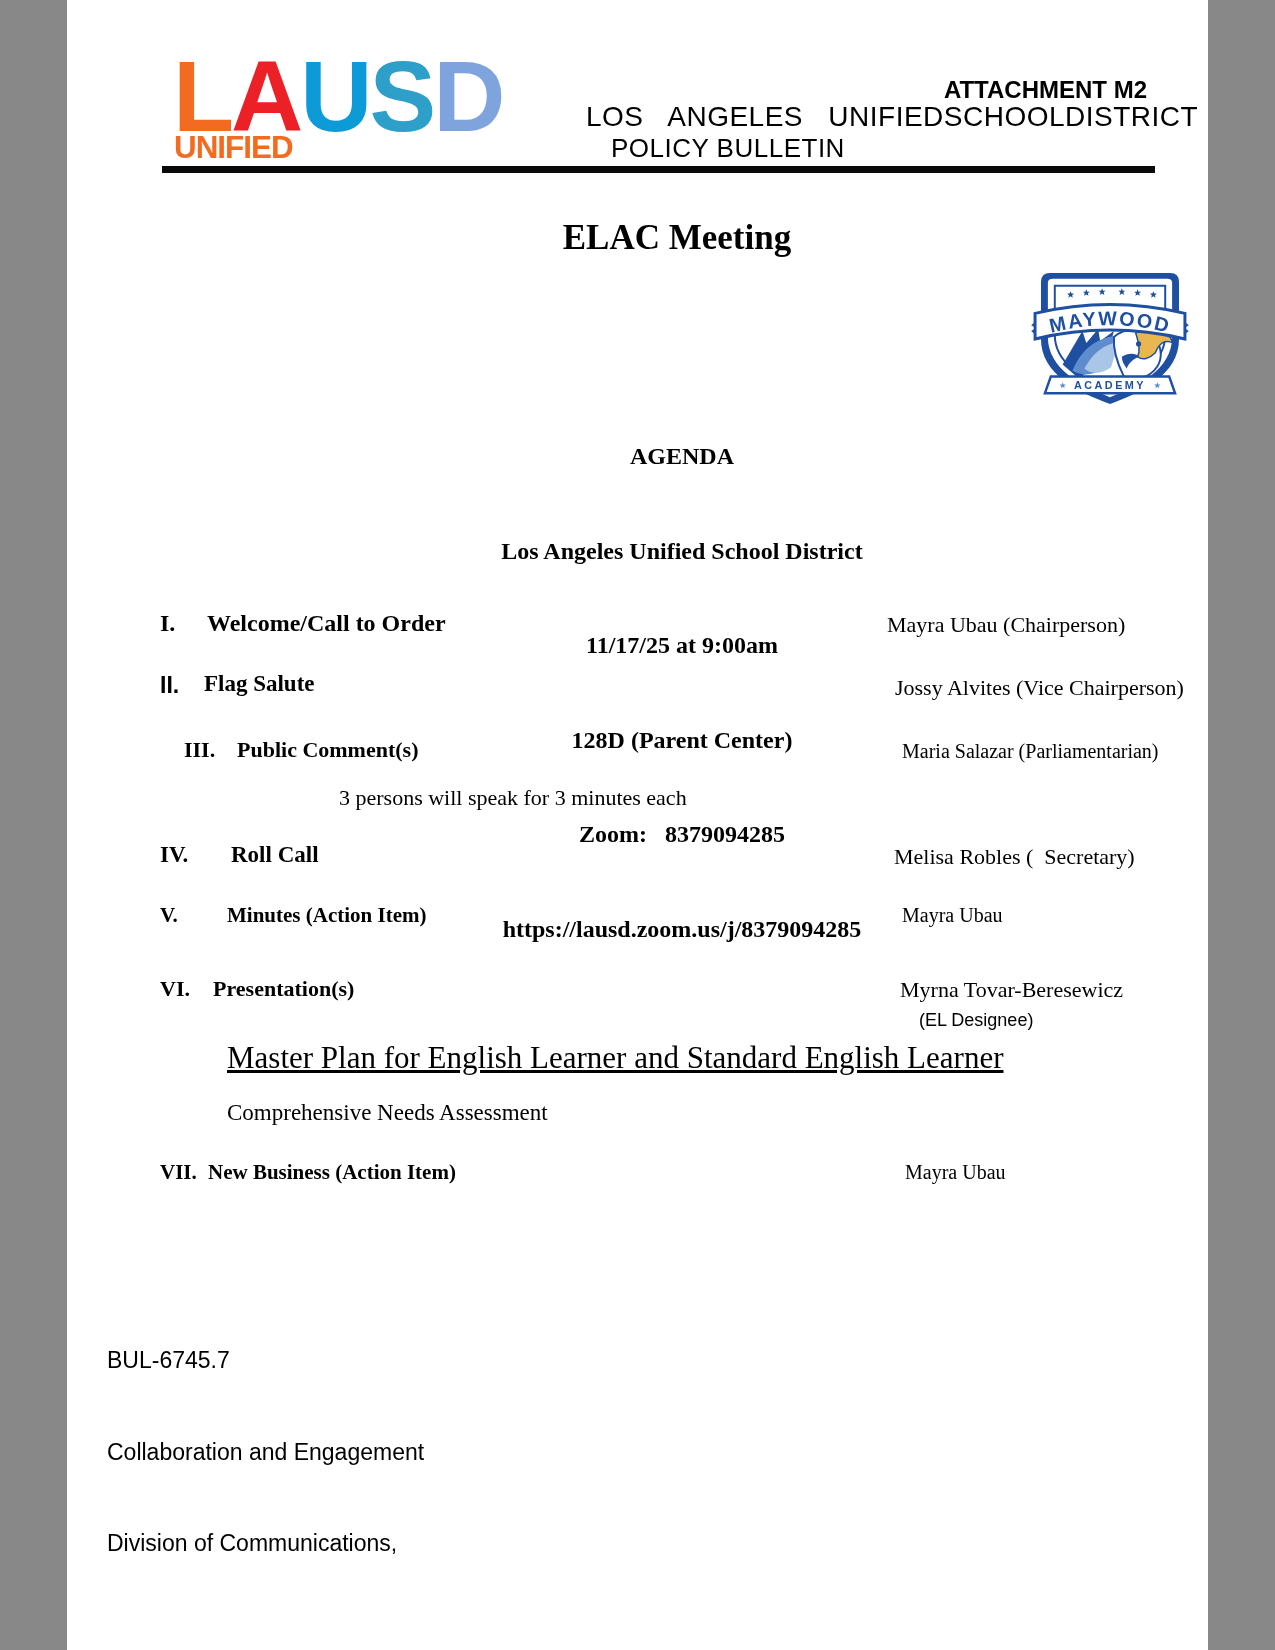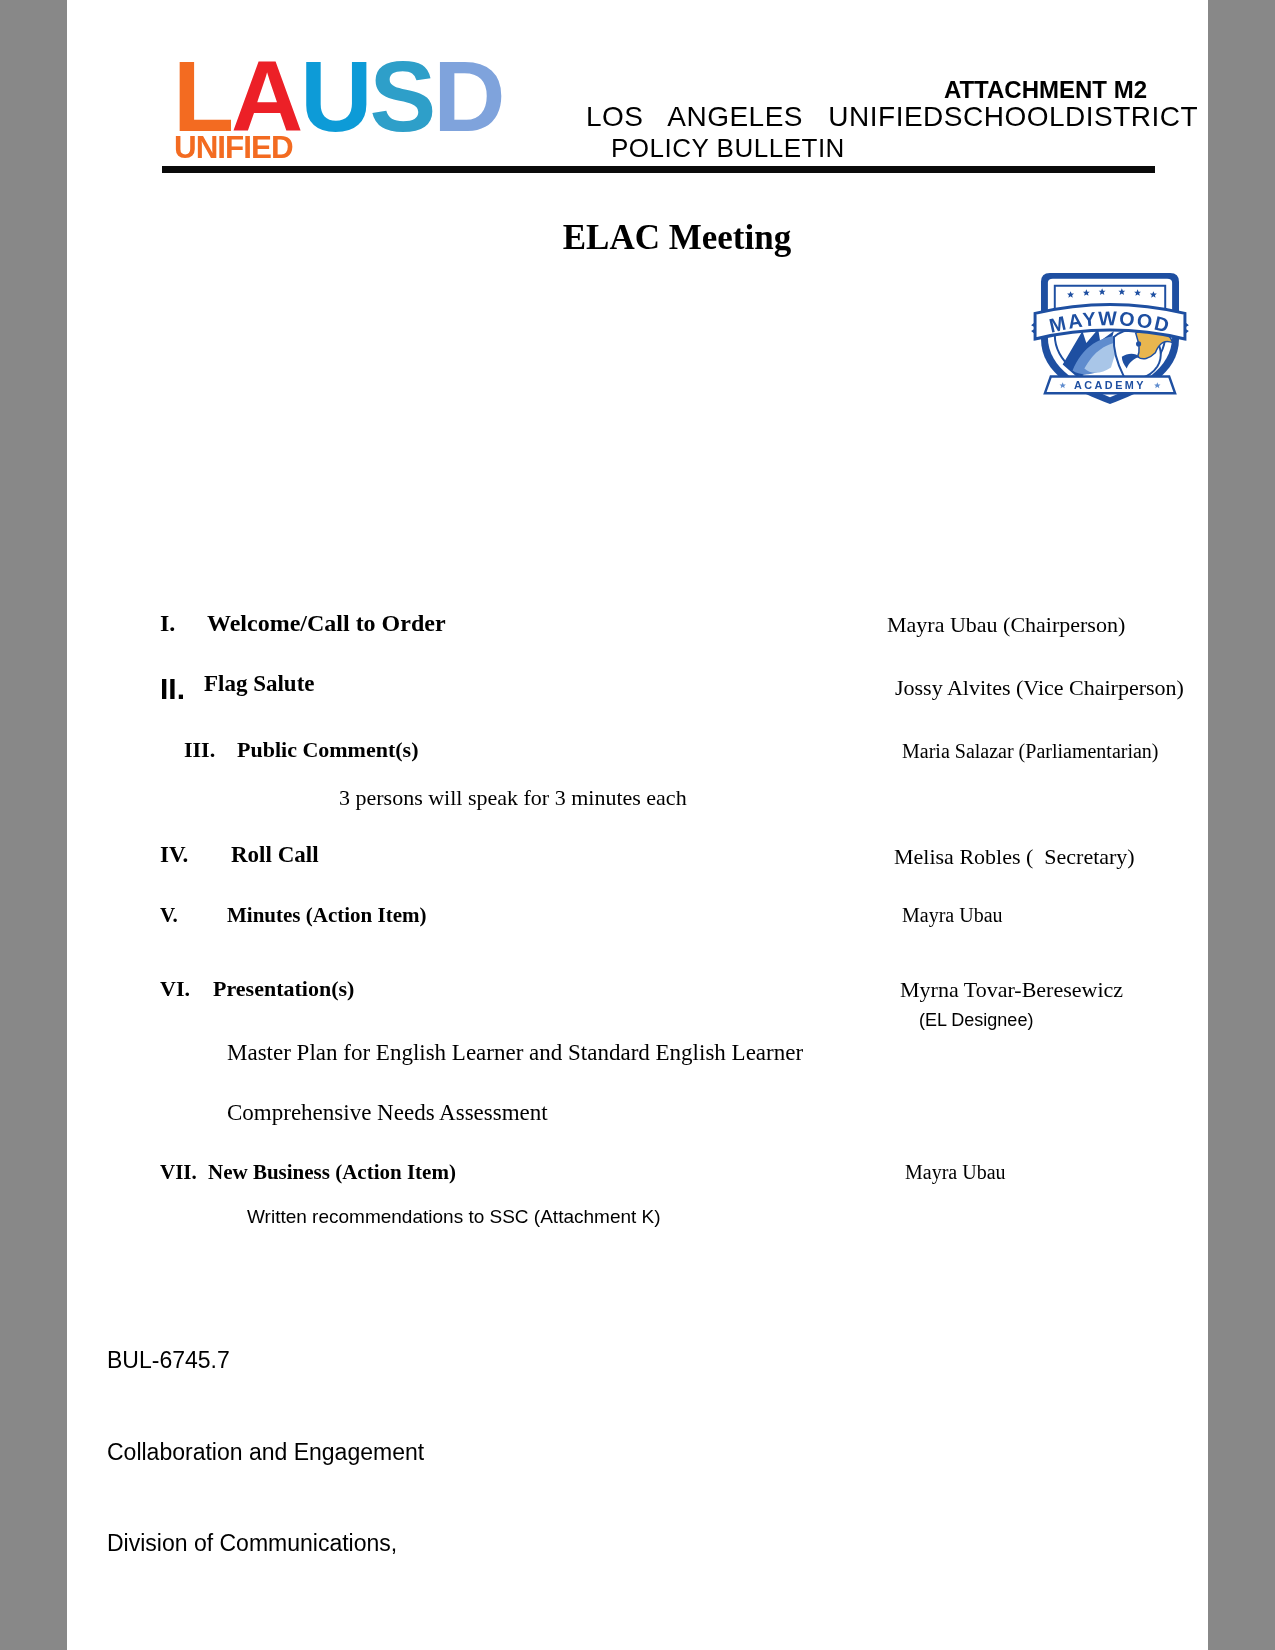--- a/index.html
+++ b/index.html
@@ -39,42 +39,42 @@
 
   
   .num{font-weight:bold;}
   .lbl{font-weight:bold;}
   .presenter{font-weight:normal;}
 
   .r1n{left:93px;top:610px;font-size:24px;}
   .r1l{left:140px;top:610px;font-size:24px;}
   .r1p{left:820px;top:612px;font-size:22px;}
 
-  .r2n{left:93px;top:672px;font-size:30px;font-family:"Liberation Sans",sans-serif;}
+  .r2n{left:93px;top:672px;font-size:23px;font-family:"Liberation Sans",sans-serif;}
   .r2l{left:137px;top:671px;font-size:23px;}
   .r2p{left:828px;top:675px;font-size:22px;}
 
   .r3n{left:93px;top:737px;font-size:22px;margin-left:24px;}
   .r3l{left:170px;top:737px;font-size:22px;}
   .r3p{left:835px;top:740px;font-size:20px;}
   .r3s{left:272px;top:785px;font-size:22px;}
 
   .r4n{left:93px;top:842px;font-size:23px;}
   .r4l{left:164px;top:842px;font-size:23px;}
   .r4p{left:827px;top:844px;font-size:22px;}
 
   .r5n{left:93px;top:903px;font-size:21px;}
   .r5l{left:160px;top:903px;font-size:21px;}
   .r5p{left:835px;top:904px;font-size:20px;}
 
   .r6n{left:93px;top:976px;font-size:22px;}
   .r6l{left:146px;top:976px;font-size:22px;}
   .r6p{left:833px;top:977px;font-size:22px;}
   .r6r{left:843px;top:1010px;font-size:18px;font-family:"Liberation Sans",sans-serif;margin-left:9px;}
-  .r6s1{left:160px;top:1040px;font-size:23px;}
+  .r6s1{left:160px;top:1040px;font-size:31px;text-decoration:underline;}
   .r6s2{left:160px;top:1100px;font-size:23px;}
 
   .r7n{left:93px;top:1160px;font-size:21px;}
   .r7l{left:141px;top:1160px;font-size:21px;}
   .r7p{left:838px;top:1161px;font-size:20px;}
   .r7s{left:180px;top:1206px;font-size:19px;font-family:"Liberation Sans",sans-serif;}
 
   
   .footer{left:40px;top:1284px;font-size:23px;line-height:30.5px;
           font-family:"Liberation Sans",sans-serif;color:#000000;}
@@ -129,20 +129,28 @@
     </g>
 
     <g>
       <path d="M24,112 L144,112 L150,129 L18,129 Z" fill="#ffffff" stroke="#1E4FA1" stroke-width="2.5"></path>
       <path transform="translate(36,121)" d="M0,-3.2 L0.9,-0.9 L3.2,-0.9 L1.5,0.6 L2,3 L0,1.6 L-2,3 L-1.5,0.6 L-3.2,-0.9 L-0.9,-0.9 Z" fill="#5F8CCE"></path>
       <path transform="translate(132,121)" d="M0,-3.2 L0.9,-0.9 L3.2,-0.9 L1.5,0.6 L2,3 L0,1.6 L-2,3 L-1.5,0.6 L-3.2,-0.9 L-0.9,-0.9 Z" fill="#5F8CCE"></path>
       <text x="84" y="125" text-anchor="middle" font-family="Liberation Sans, sans-serif" font-size="11" font-weight="bold" fill="#1E4FA1" letter-spacing="2.5">ACADEMY</text>
     </g>
   </svg>
 
+  <div class="abs agenda-block">
+    <div>AGENDA</div>
+    <div>Los Angeles Unified School District</div>
+    <div>11/17/25 at 9:00am</div>
+    <div>128D (Parent Center)</div>
+    <div>Zoom:   8379094285</div>
+    <div>https://lausd.zoom.us/j/8379094285</div>
+  </div>
 
   <span class="abs num r1n">I.</span>
   <span class="abs lbl r1l">Welcome/Call to Order</span>
   <span class="abs presenter r1p">Mayra Ubau (Chairperson)</span>
 
   <span class="abs num r2n">II.</span>
   <span class="abs lbl r2l">Flag Salute</span>
   <span class="abs presenter r2p">Jossy Alvites (Vice Chairperson)</span>
 
   <span class="abs num r3n">III.</span>
@@ -161,21 +169,20 @@
   <span class="abs num r6n">VI.</span>
   <span class="abs lbl r6l">Presentation(s)</span>
   <span class="abs presenter r6p">Myrna Tovar-Beresewicz</span>
   <span class="abs r6r">(EL Designee)</span>
   <span class="abs r6s1">Master Plan for English Learner and Standard English Learner</span>
   <span class="abs r6s2">Comprehensive Needs Assessment</span>
 
   <span class="abs num r7n">VII.</span>
   <span class="abs lbl r7l">New Business (Action Item)</span>
   <span class="abs presenter r7p">Mayra Ubau</span>
-  <span class="abs r7s">Written recommendations to SSC (Attachment K)</span>
 
   <div class="abs footer">
     <div>BUL-6745.7</div>
     <div>Collaboration and Engagement</div>
     <div>Division of Communications,</div>
   </div>
 
 </div>
 
 </body></html>

